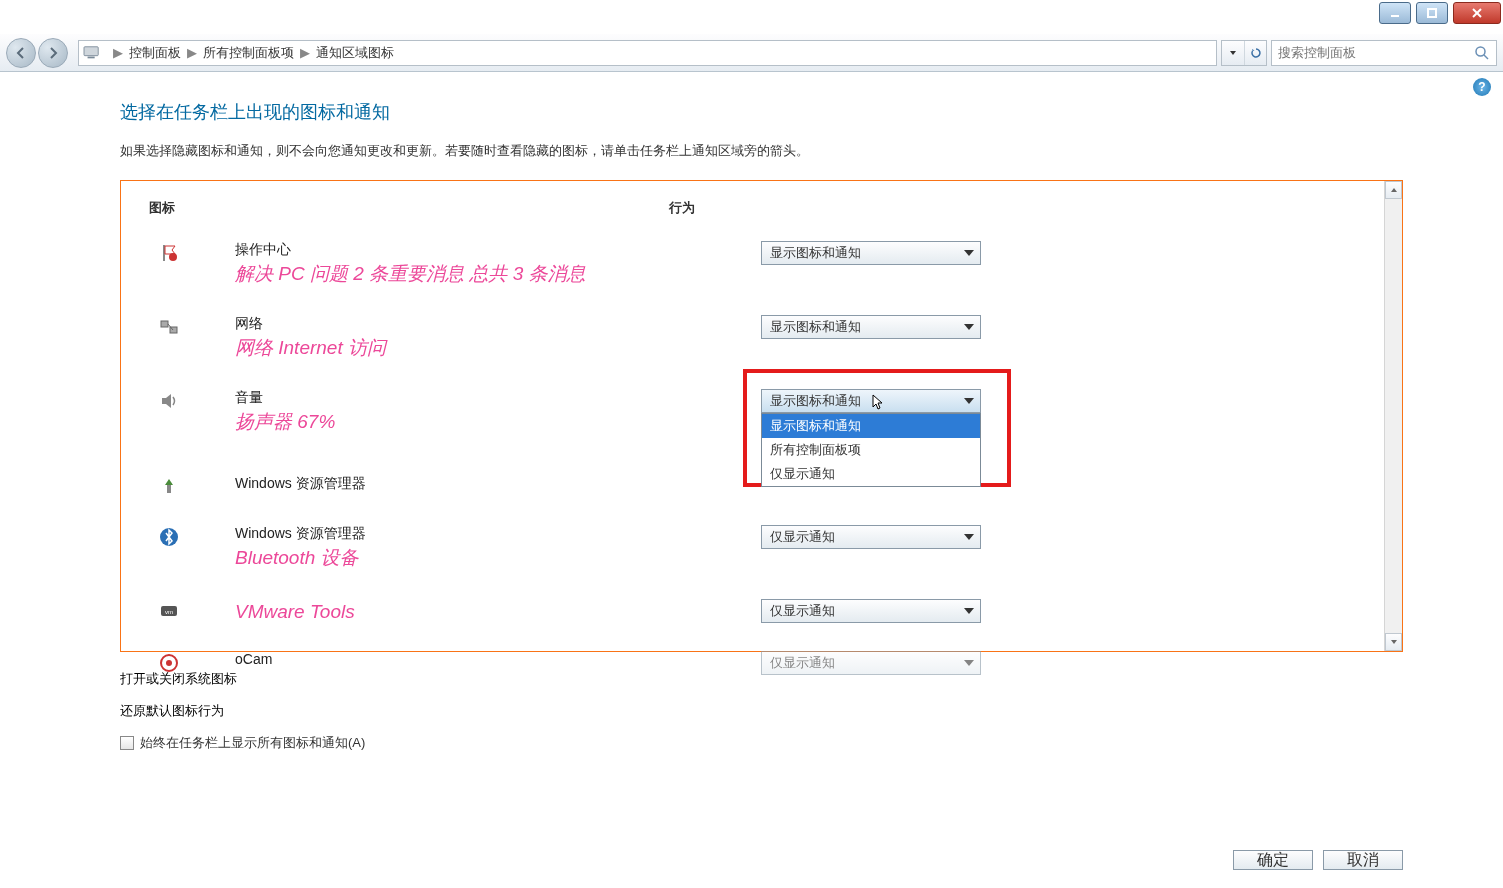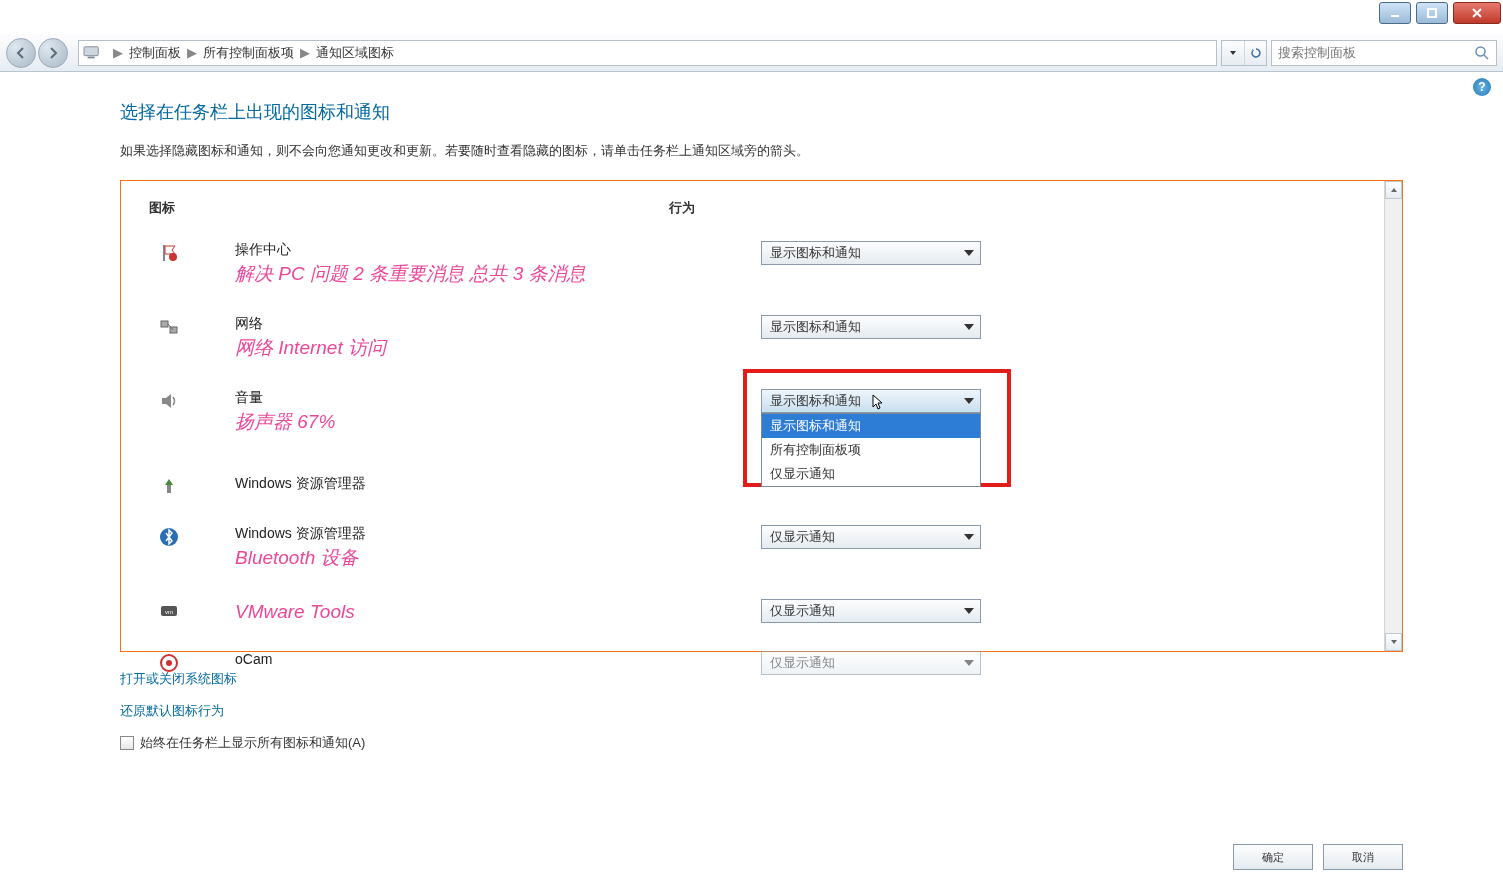--- a/index.html
+++ b/index.html
@@ -227,21 +227,21 @@
 .cursor-overlay {
   position: absolute;
   width: 14px; height: 18px;
   z-index: 30;
 }
 
 .links {
   margin-top: 18px;
 }
 .links a {
-  color: #0369a1;
+  color: #000000;
   font-size: 13px;
   text-decoration: none;
   display: block;
   margin-bottom: 14px;
 }
 .checkbox-row {
   display: flex; align-items: center;
   margin-top: 6px;
 }
 .checkbox-row .cb {
@@ -252,24 +252,24 @@
 }
 
 
 .bottom-bar {
   position: absolute;
   right: 0; bottom: 0;
   display: flex;
   gap: 10px;
 }
 .win-btn {
-  width: 80px; height: 26px;
+  width: 80px; height: 20px;
   border: 1px solid #8a9aa8;
   background: linear-gradient(#fdfdfe,#e4ebf0);
-  font-size: 11px;
+  font-size: 16px;
   display: flex; align-items: center; justify-content: center;
 }
 </style>
 </head>
 <body>
 
 <div class="titlebar">
   <div class="btn">
     <svg viewBox="0 0 12 12">
         <line x1="2" y1="9" x2="10" y2="9" stroke="#fff" stroke-width="2"></line>

